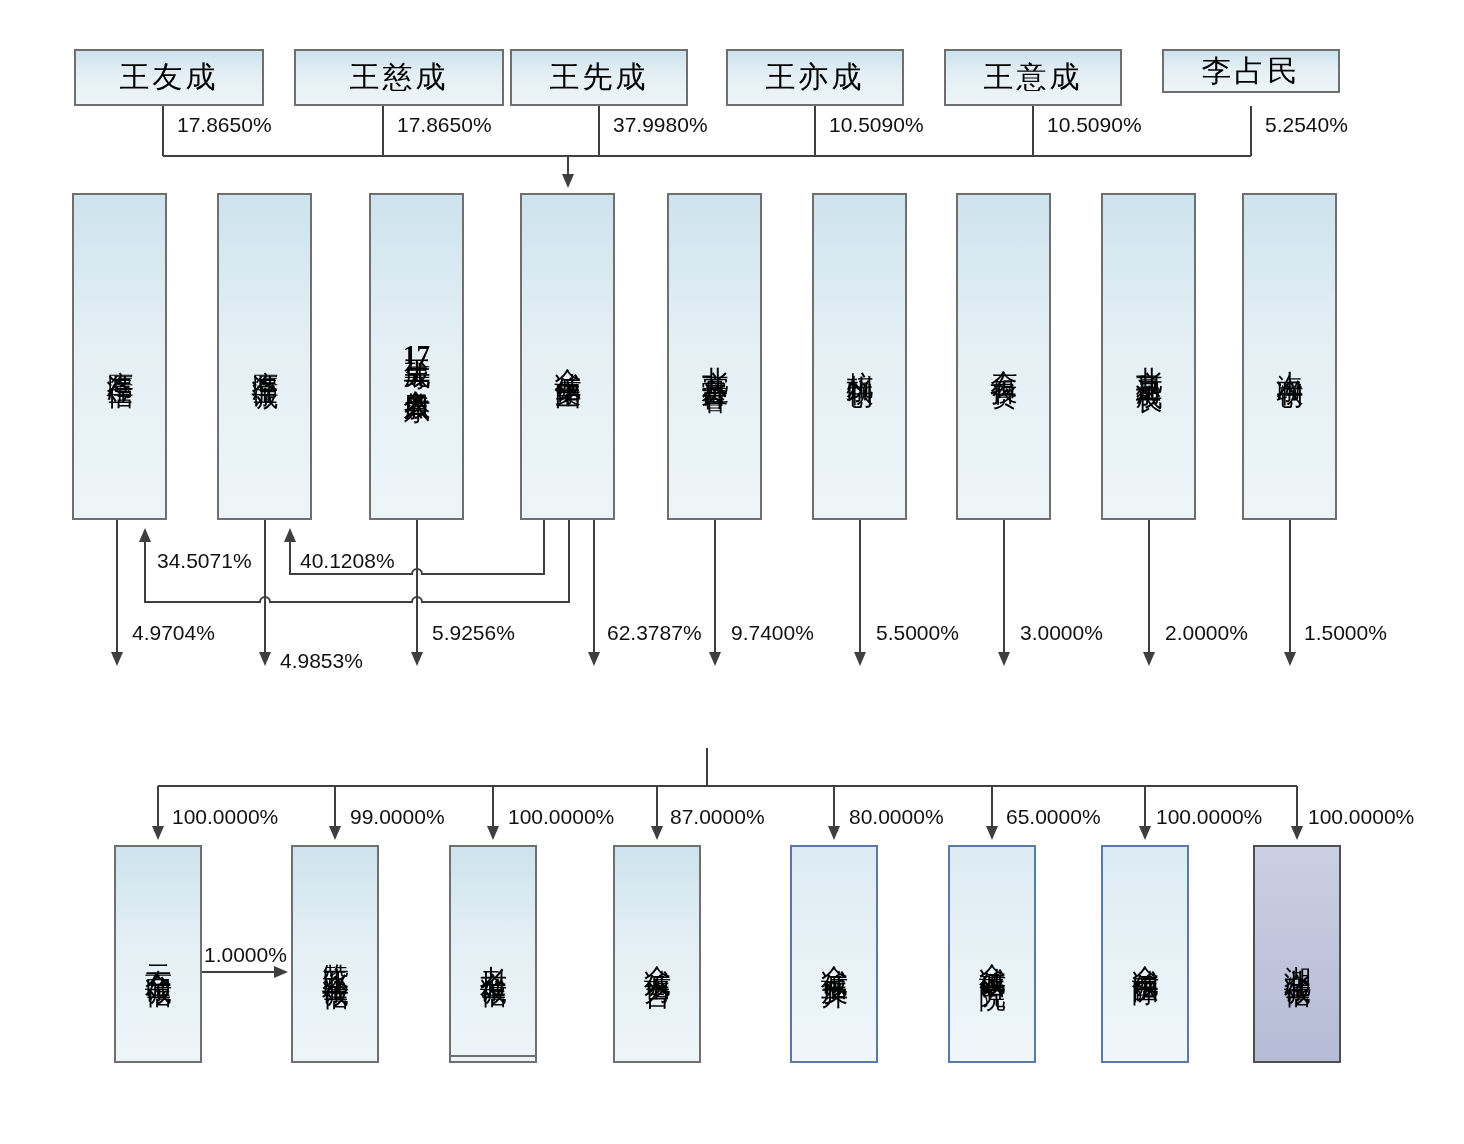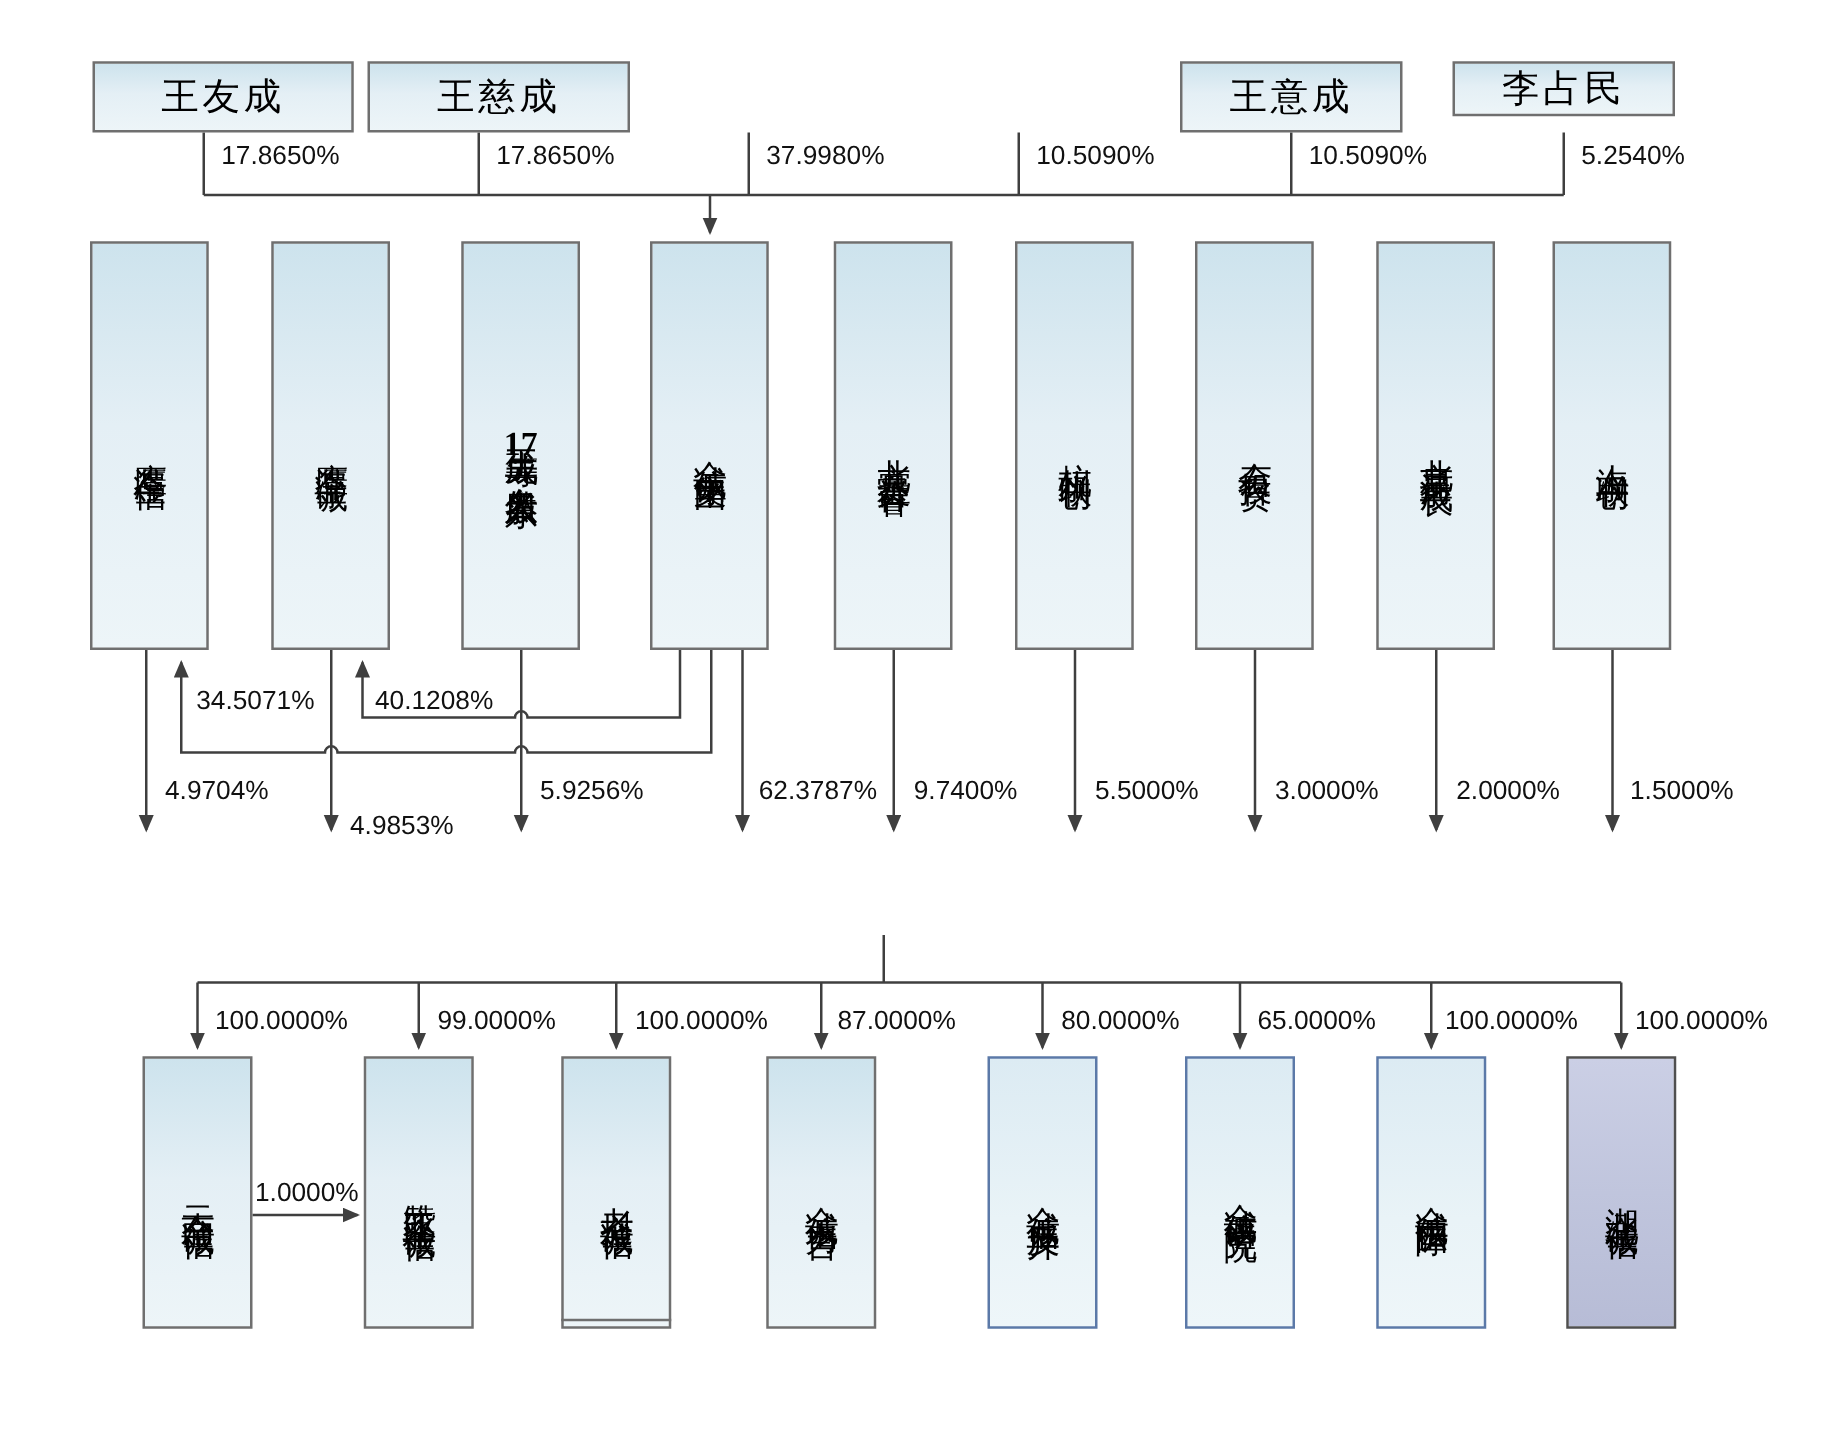--- a/index.html
+++ b/index.html
@@ -66,25 +66,31 @@
       <path d="M657,786 V838" marker-end="url(#arr)"></path>
       <path d="M834,786 V838" marker-end="url(#arr)"></path>
       <path d="M992,786 V838" marker-end="url(#arr)"></path>
       <path d="M1145,786 V838" marker-end="url(#arr)"></path>
       <path d="M1297,786 V838" marker-end="url(#arr)"></path>
 
       <path d="M202,972 H286" marker-end="url(#arr)"></path>
     </g>
   </svg>
 
-  <div class="box hbox" style="left:74px;top:49px;width:209px;height:57px;">
+  <div class="box hbox" style="left:74px;top:49px;width:190px;height:57px;">
     <span>王友成</span>
   </div>
   <div class="box hbox" style="left:294px;top:49px;width:210px;height:57px;">
     <span>王慈成</span>
+  </div>
+  <div class="box hbox" style="left:510px;top:49px;width:178px;height:57px;">
+    <span>王先成</span>
+  </div>
+  <div class="box hbox" style="left:726px;top:49px;width:178px;height:57px;">
+    <span>王亦成</span>
   </div>
   <div class="box hbox" style="left:944px;top:49px;width:178px;height:57px;">
     <span>王意成</span>
   </div>
   <div class="box hbox" style="left:1162px;top:49px;width:178px;height:44px;">
     <span>李占民</span>
   </div>
 
   <div class="pct" style="left:177px;top:113px;">17.8650%</div>
   <div class="pct" style="left:397px;top:113px;">17.8650%</div>

